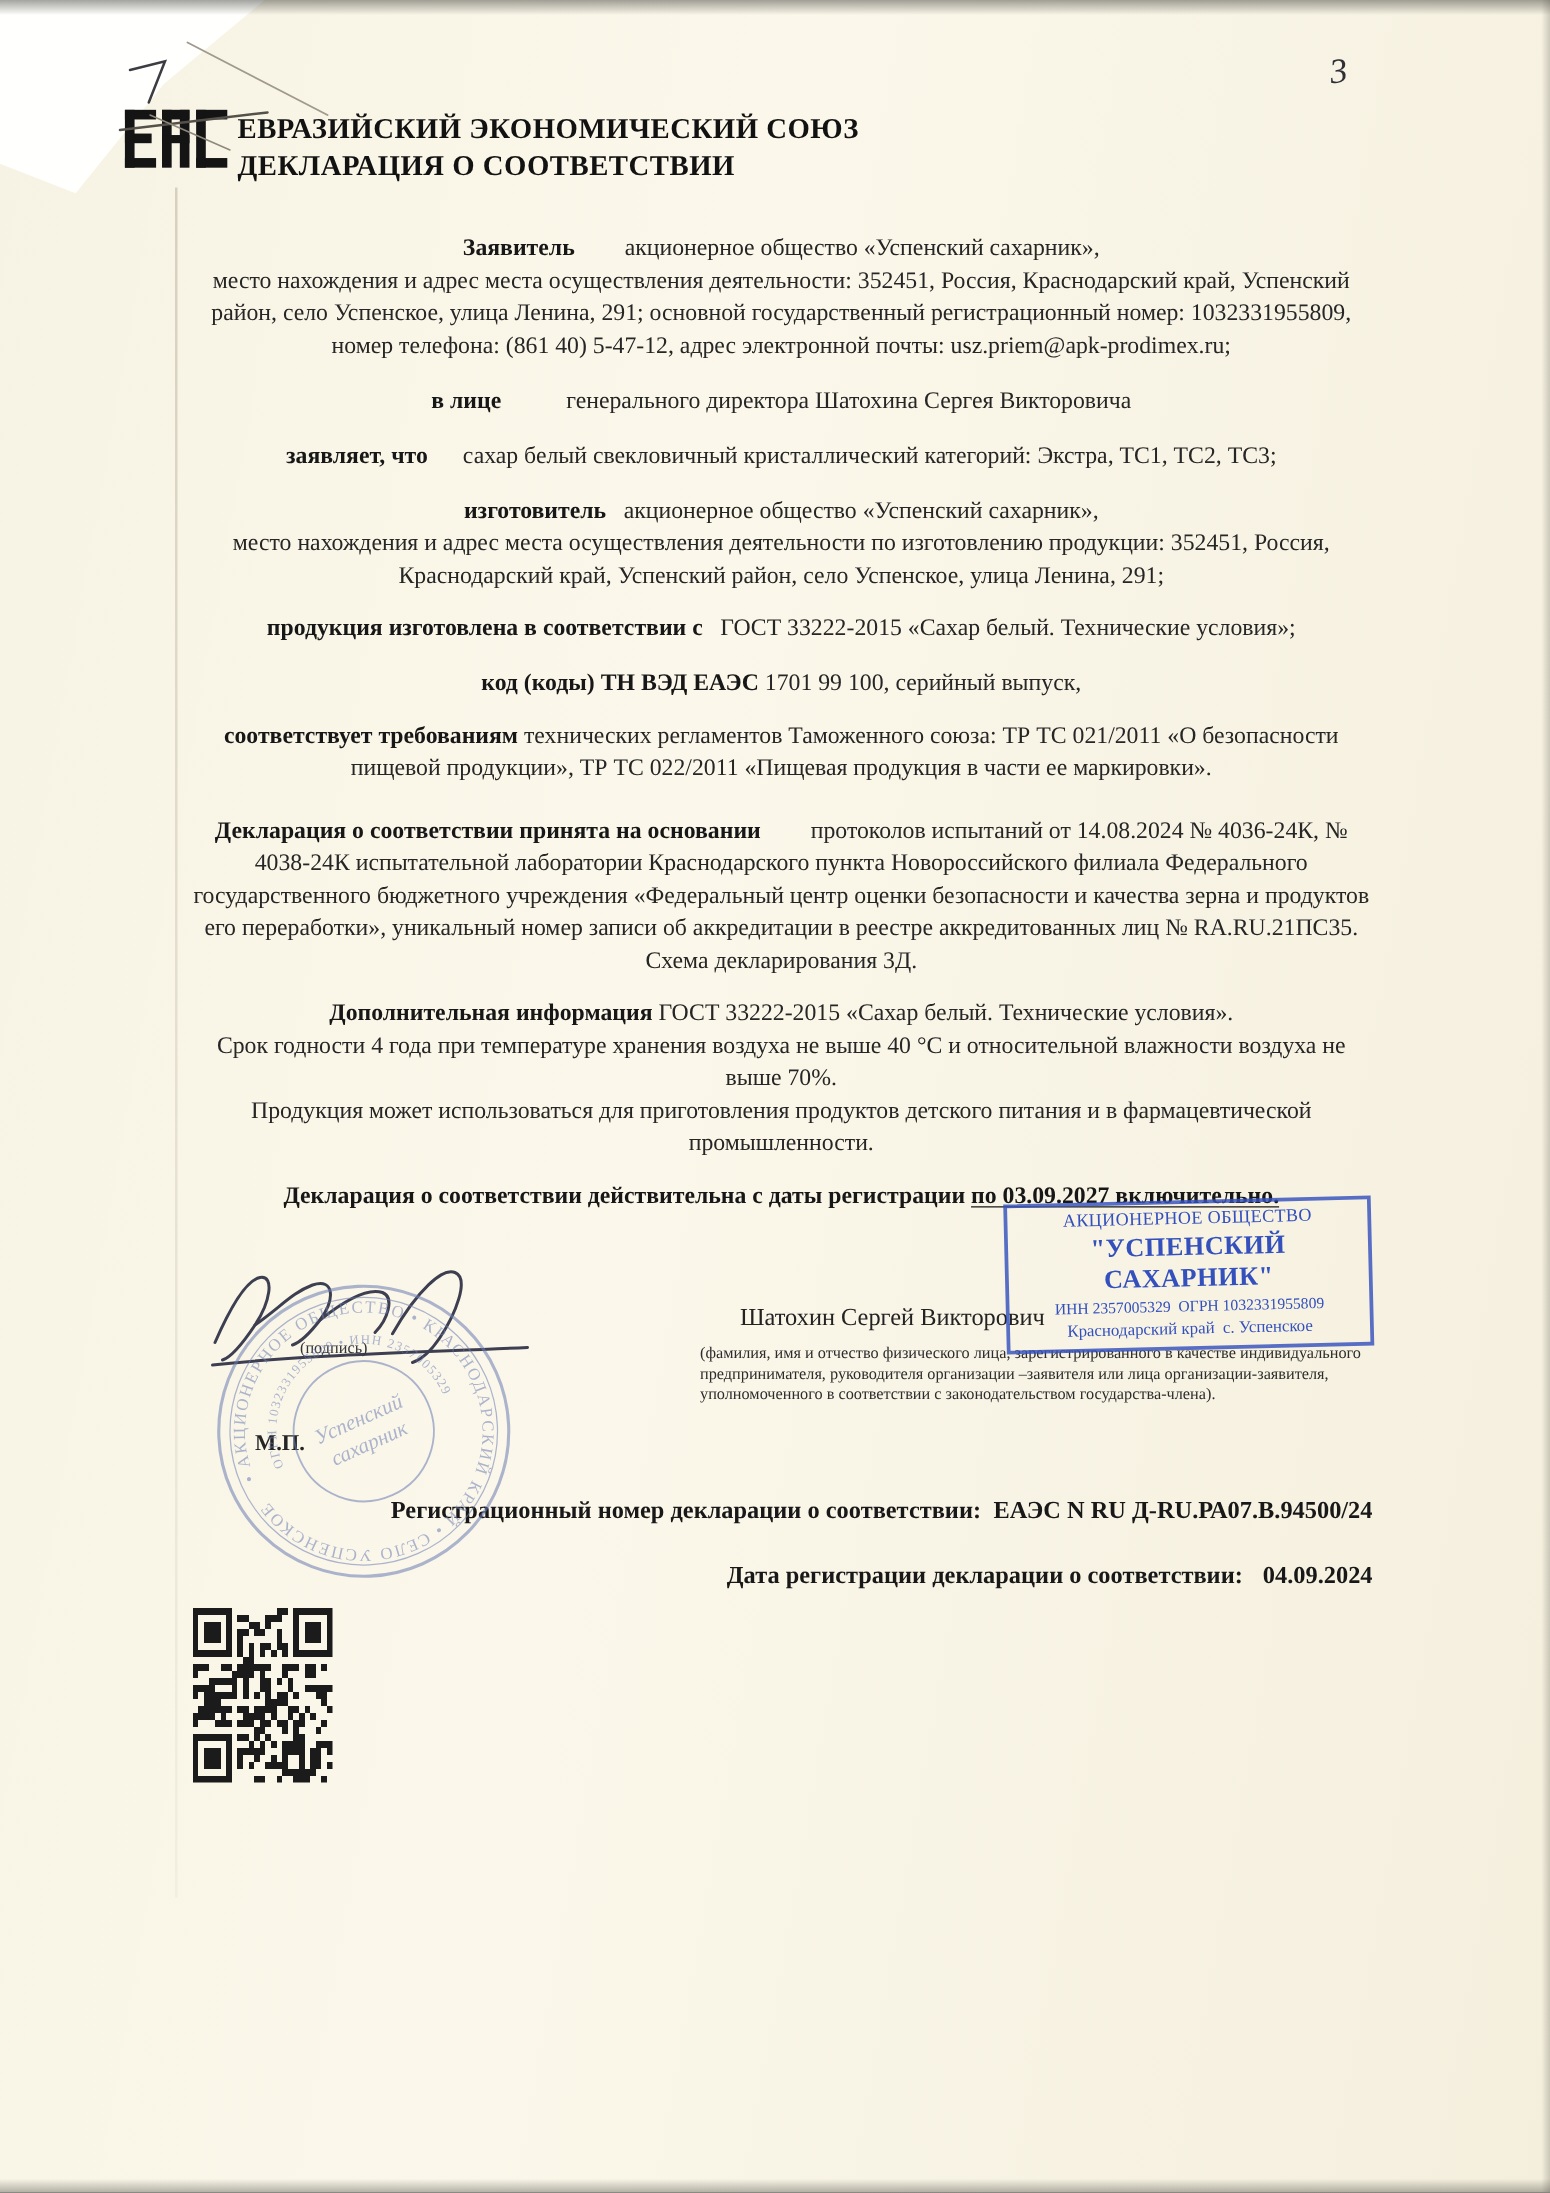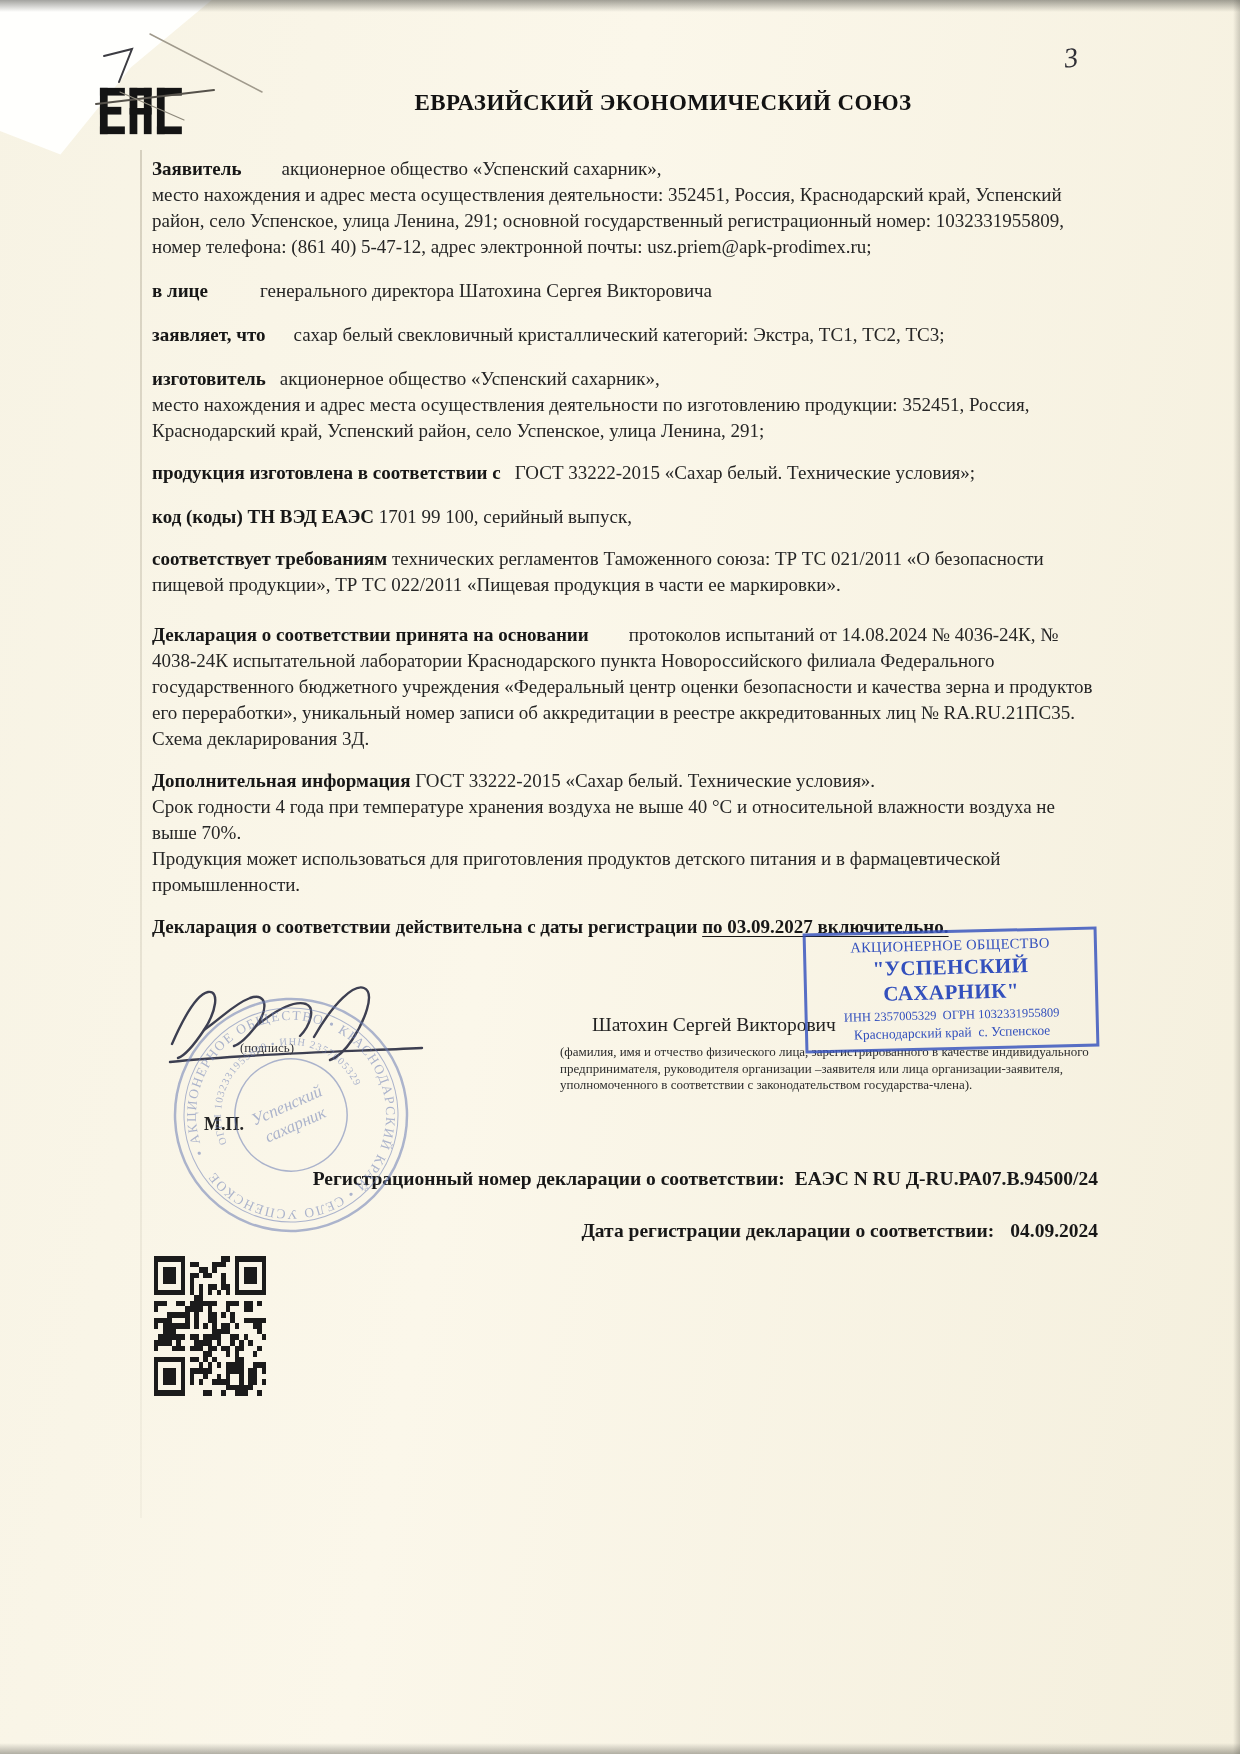--- a/index.html
+++ b/index.html
@@ -27,24 +27,24 @@
                  background:linear-gradient(180deg, rgba(135,125,102,.30), rgba(135,125,102,.06)); z-index:2; }
   .creases     { position:absolute; left:0; top:0; z-index:5; pointer-events:none; }
 
   .page-number { position:absolute; left:1064px; top:42px; font-size:28px; font-style:italic;
                  color:#2e2e35; transform:rotate(-7deg); z-index:7; }
 
   .eac-logo { position:absolute; left:94px; top:72px; z-index:4; }
 
   .content { position:relative; padding:88px 142px 0 152px; z-index:3; }
 
-  .doc-title { font-weight:bold; font-size:23px; line-height:30px; text-align:center;
+  .doc-title { font-weight:bold; font-size:23px; line-height:30px; text-align:left;
                transform:translateX(38px); letter-spacing:.4px; color:#121212; }
 
-  .para { font-size:19px; line-height:26px; color:#262626; }
+  .para { font-size:19px; line-height:26px; color:#262626;text-align:center; }
   .b    { font-weight:bold; color:#171717; }
   .blk  { display:block; }
   .u    { text-decoration:underline; text-underline-offset:3px; }
 
   .gap-sm { margin-right:14px; }
   .gap    { margin-right:28px; }
   .gap-lg { margin-right:40px; }
   .gap-xl { margin-right:52px; }
 
   .mt8  { margin-top:8px; }
@@ -111,20 +111,21 @@
       <path d="M120,92 L184,120" stroke="#8d887b" stroke-width="1.2"></path>
     </g>
   </svg>
 
   <div class="page-number">3</div>
 
   <div class="content">
 
     <div class="doc-title">
       <div>ЕВРАЗИЙСКИЙ ЭКОНОМИЧЕСКИЙ СОЮЗ</div>
+      <div>ДЕКЛАРАЦИЯ О СООТВЕТСТВИИ</div>
     </div>
 
     <p class="para mt38"><span class="b gap-lg">Заявитель</span><span>акционерное общество «Успенский сахарник»,</span><span class="blk">место нахождения и адрес места осуществления деятельности: 352451, Россия, Краснодарский край, Успенский район, село Успенское, улица Ленина, 291; основной государственный регистрационный номер: 1032331955809, номер телефона: (861 40) 5-47-12, адрес электронной почты: usz.priem@apk-prodimex.ru;</span></p>
 
     <p class="para mt18"><span class="b gap-xl">в лице</span><span>генерального директора Шатохина Сергея Викторовича</span></p>
 
     <p class="para mt18"><span class="b gap">заявляет, что</span><span>сахар белый свекловичный кристаллический категорий: Экстра, ТС1, ТС2, ТС3;</span></p>
 
     <p class="para mt18"><span class="b gap-sm">изготовитель</span><span>акционерное общество «Успенский сахарник»,</span><span class="blk">место нахождения и адрес места осуществления деятельности по изготовлению продукции: 352451, Россия, Краснодарский край, Успенский район, село Успенское, улица Ленина, 291;</span></p>
 

